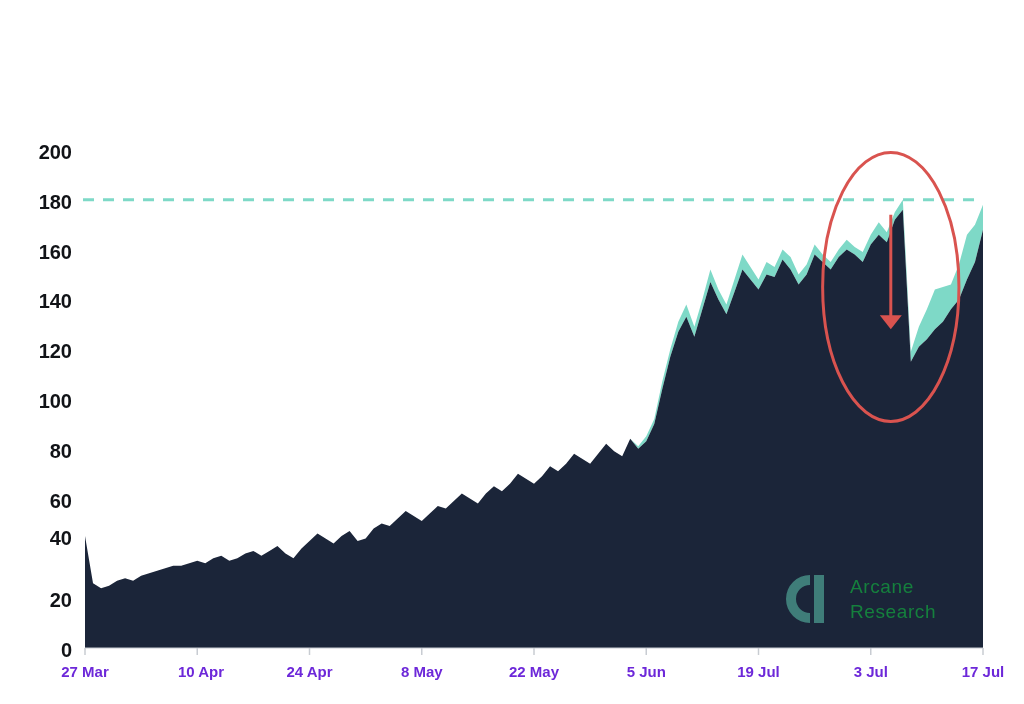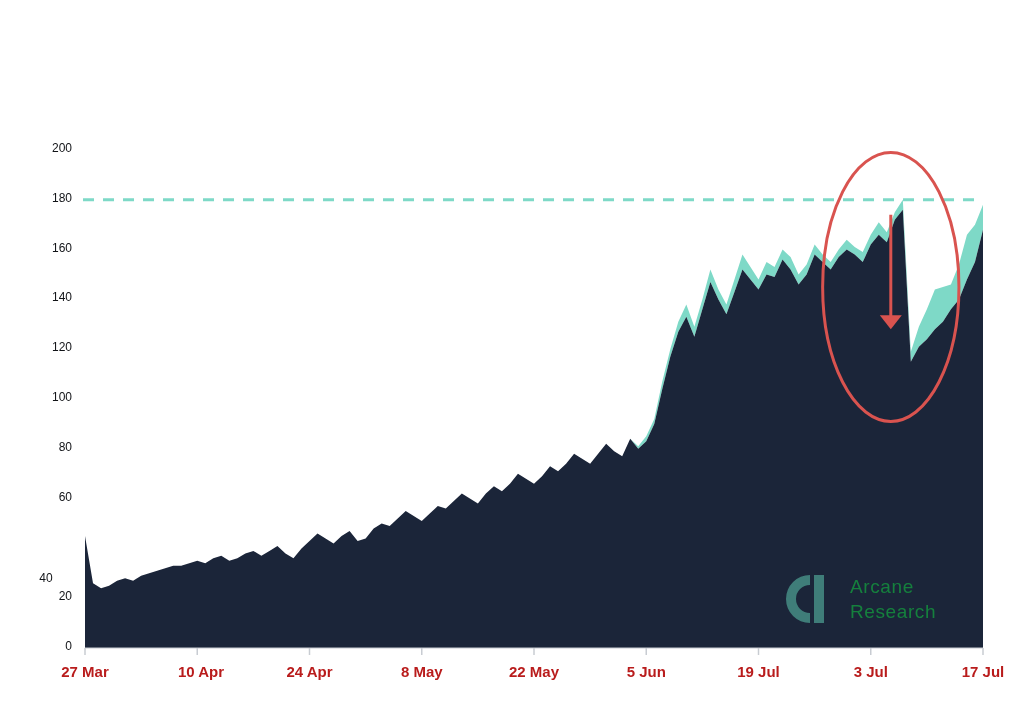--- a/index.html
+++ b/index.html
@@ -30,31 +30,31 @@
     font-size: 19px;
     font-weight: bold;
     color: #14161a;
     letter-spacing: 0.1px;
   }
   .y-tick-label {
     position: absolute;
     right: 0;
     width: 52px;
     text-align: right;
-    font-size: 12px;
-    font-weight: normal;
+    font-size: 20px;
+    font-weight: bold;
     color: #111317;
     transform: translateY(-9px);
   }
   .x-tick-label {
     position: absolute;
     top: 0;
     font-size: 15px;
     font-weight: bold;
-    color: #b91c1c;
+    color: #6d28d9;
     transform: translateX(-50%);
     white-space: nowrap;
   }
   #y-axis-labels {
     position: absolute;
     left: 0;
     top: 0;
     width: 72px;
     height: 704px;
   }
@@ -93,21 +93,21 @@
 </style>
 </head>
 <body>
 
 <div id="chart-root">
 
 
   <div id="y-axis-labels">
       <div class="y-tick-label" style="top: 648px;">0</div>
       <div class="y-tick-label" style="top: 598.2px; text-align: right;">20</div>
-      <div class="y-tick-label" style="top: 580px; text-align: center;">40</div>
+      <div class="y-tick-label" style="top: 536px;">40</div>
       <div class="y-tick-label" style="top: 498.6px;">60</div>
       <div class="y-tick-label" style="top: 448.8px;">80</div>
       <div class="y-tick-label" style="top: 399px;">100</div>
       <div class="y-tick-label" style="top: 349.2px;">120</div>
       <div class="y-tick-label" style="top: 299.4px;">140</div>
       <div class="y-tick-label" style="top: 249.6px;">160</div>
       <div class="y-tick-label" style="top: 199.8px;">180</div>
       <div class="y-tick-label" style="top: 150px;">200</div>
     </div>
 

